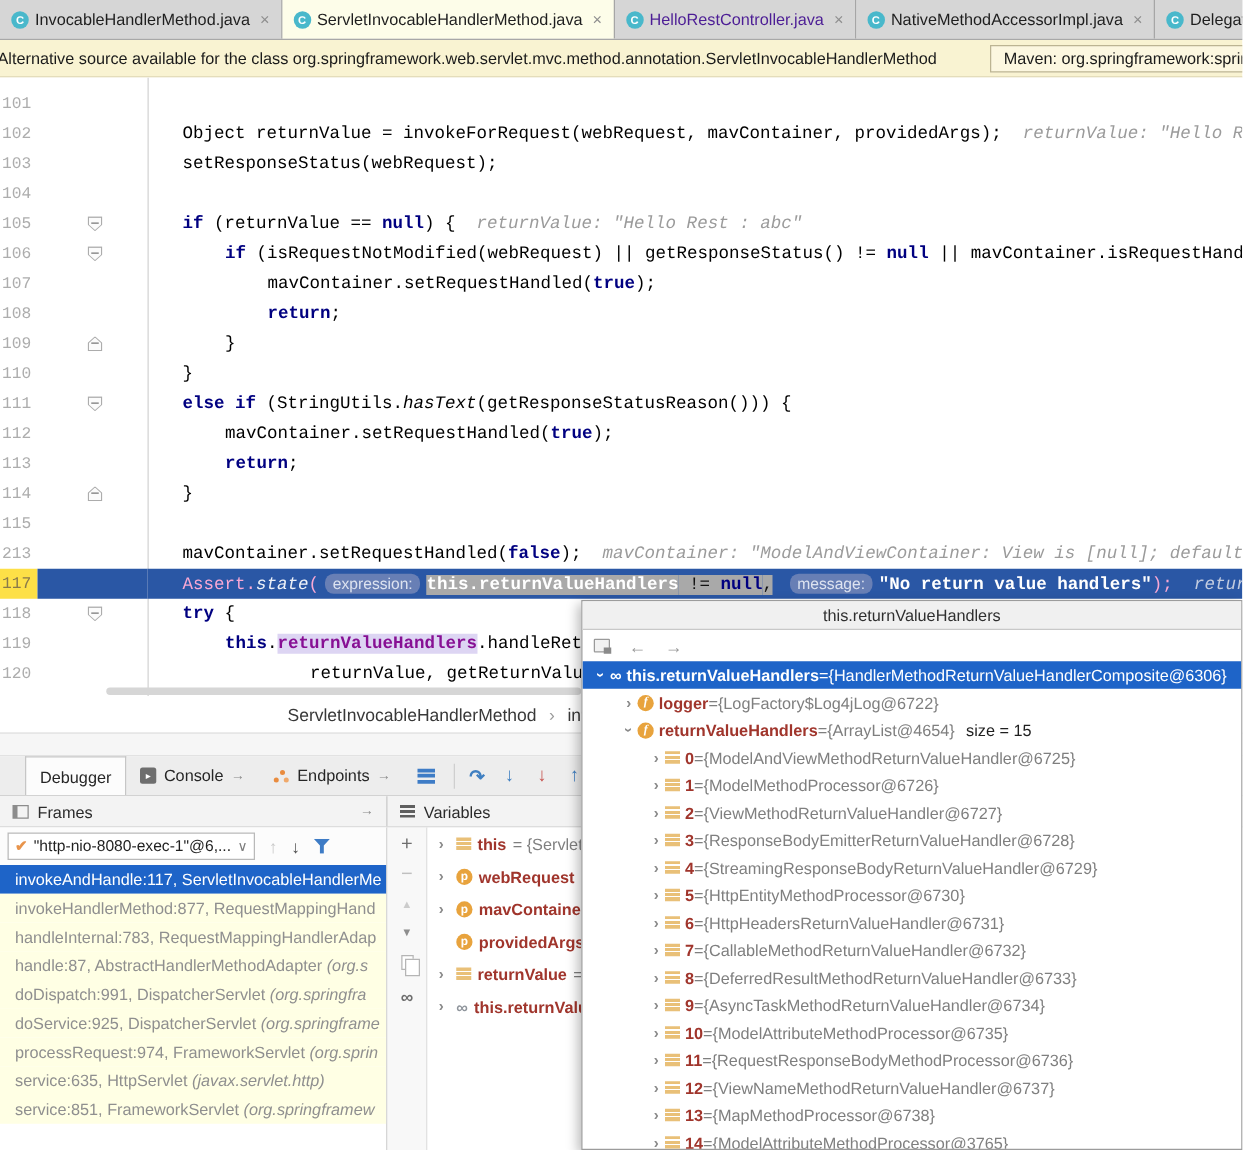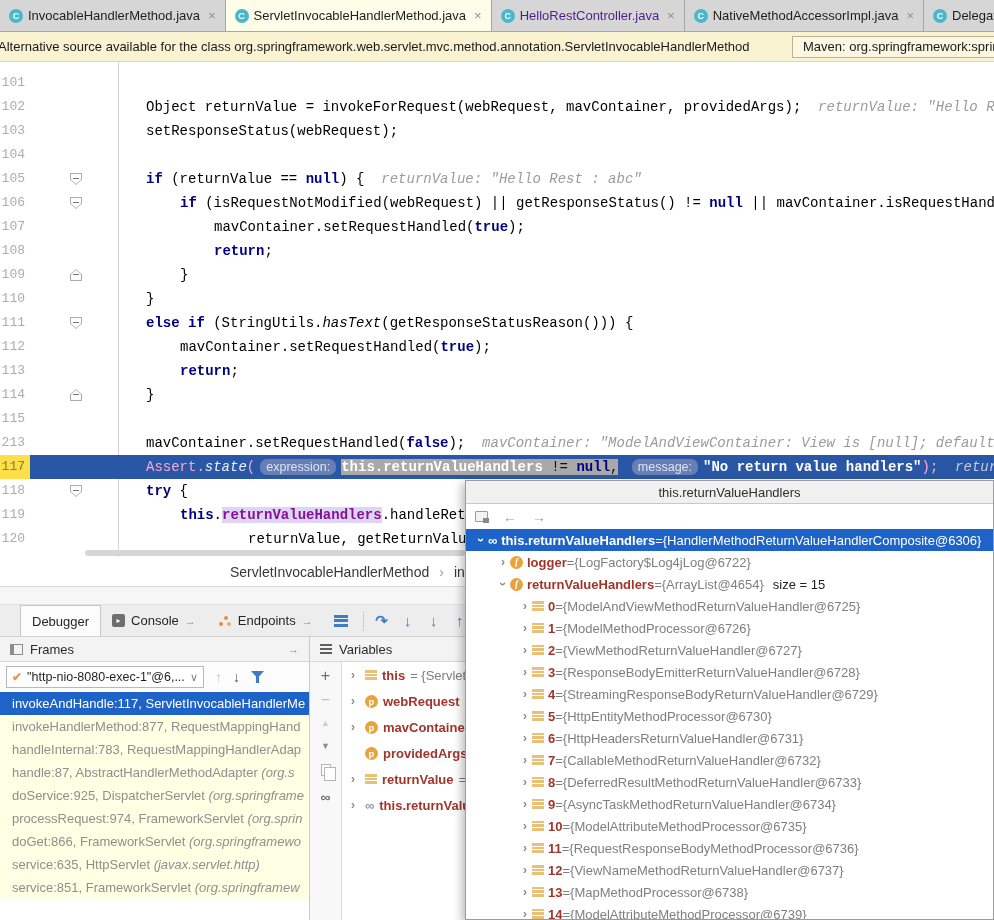--- a/index.html
+++ b/index.html
@@ -252,23 +252,23 @@
     </div>
     <span class="t-up">↑</span>
     <span class="t-down">↓</span>
     <span class="filter-icon"></span>
   </div>
   <div id="frames-list">
       <div class="frame-row selected"><span>invokeAndHandle:117, ServletInvocableHandlerMe</span></div>
       <div class="frame-row"><span>invokeHandlerMethod:877, RequestMappingHand</span></div>
       <div class="frame-row"><span>handleInternal:783, RequestMappingHandlerAdap</span></div>
       <div class="frame-row"><span>handle:87, AbstractHandlerMethodAdapter </span><span class="frame-pkg">(org.s</span></div>
+      <div class="frame-row"><span>doDispatch:991, DispatcherServlet </span><span class="frame-pkg">(org.springfra</span></div>
       <div class="frame-row"><span>doService:925, DispatcherServlet </span><span class="frame-pkg">(org.springframe</span></div>
       <div class="frame-row"><span>processRequest:974, FrameworkServlet </span><span class="frame-pkg">(org.sprin</span></div>
-      <div class="frame-row"><span>doGet:866, FrameworkServlet </span><span class="frame-pkg">(org.springframewo</span></div>
       <div class="frame-row"><span>service:635, HttpServlet </span><span class="frame-pkg">(javax.servlet.http)</span></div>
       <div class="frame-row"><span>service:851, FrameworkServlet </span><span class="frame-pkg">(org.springframew</span></div>
     </div>
 </div>
 
 <div class="vars-toolbar">
   <span class="vt-plus">+</span>
   <span class="vt-minus">−</span>
   <span class="vt-up">▲</span>
   <span class="vt-down">▼</span>
@@ -440,16 +440,16 @@
         <span class="item-icon"></span>
         <span class="p-name">13</span>
         <span class="p-eq"> = </span>
         <span class="p-val">{MapMethodProcessor@6738}</span>
       </div>
       <div class="prow" style="padding-left: 52px;">
         <span class="tree-chevron">›</span>
         <span class="item-icon"></span>
         <span class="p-name">14</span>
         <span class="p-eq"> = </span>
-        <span class="p-val">{ModelAttributeMethodProcessor@6739}</span>
+        <span class="p-val">{ModelAttributeMethodProcessor@3765}</span>
       </div>
     </div>
 </div>
 
 </body></html>

